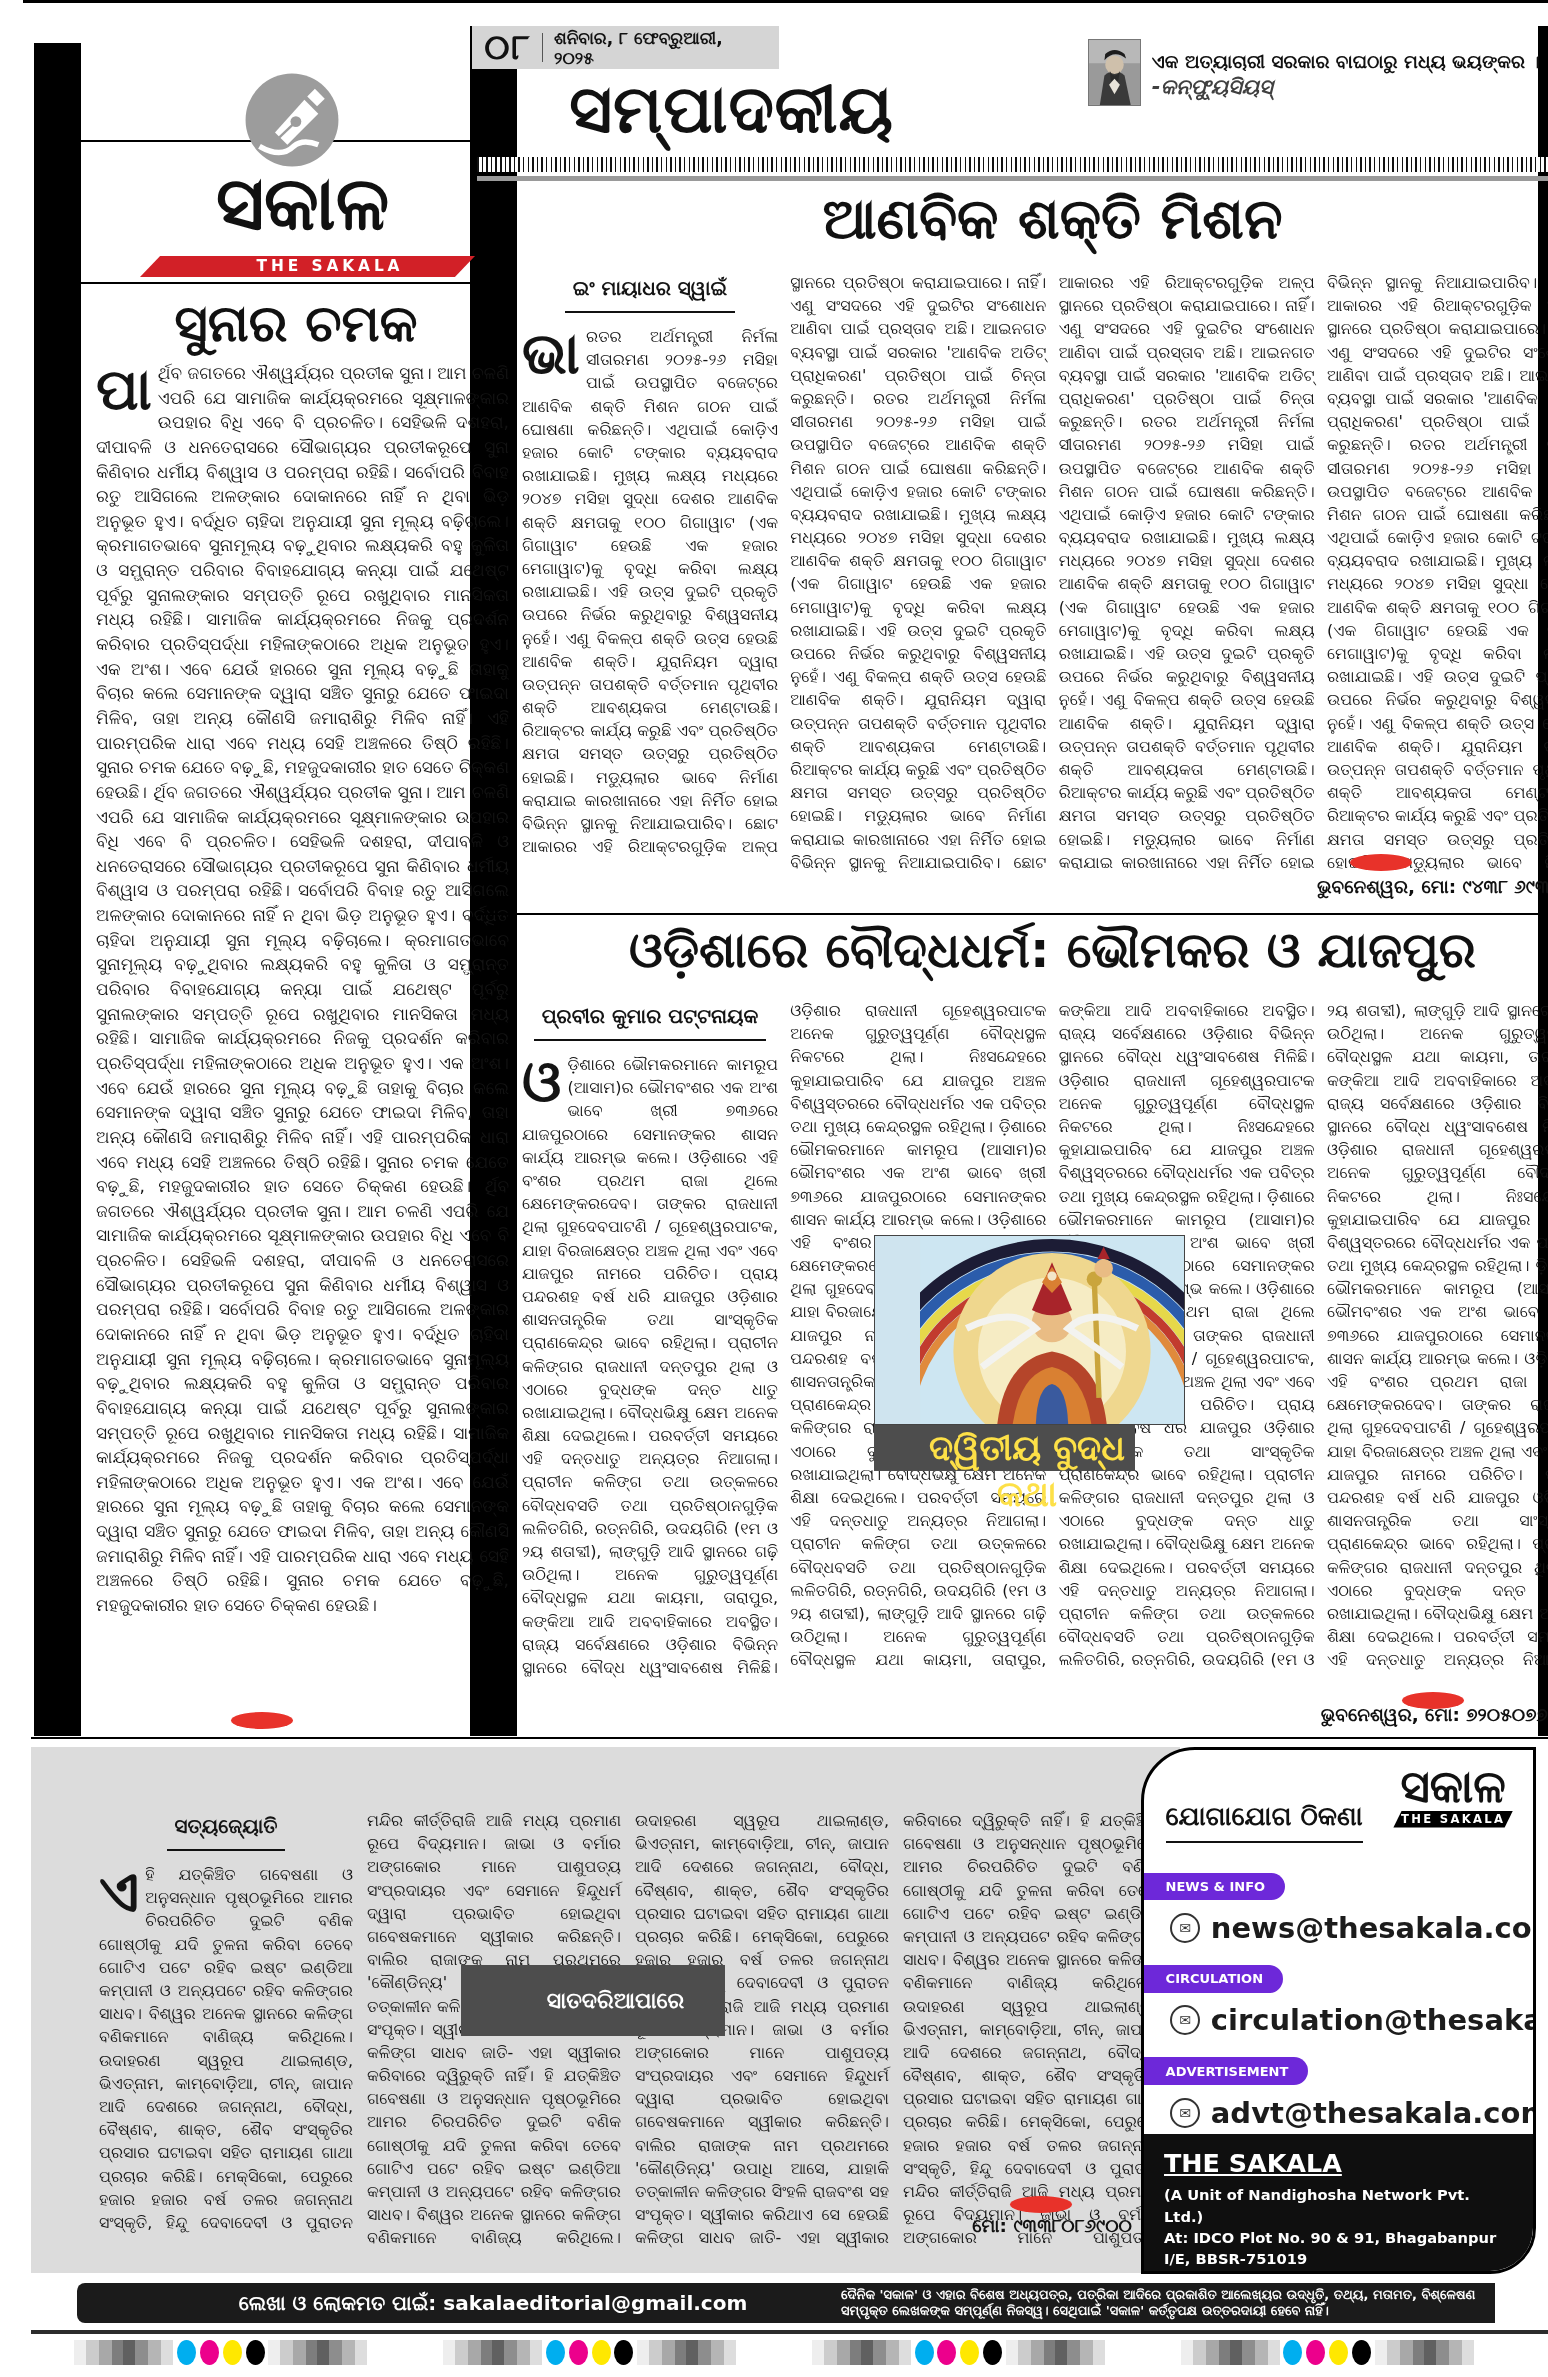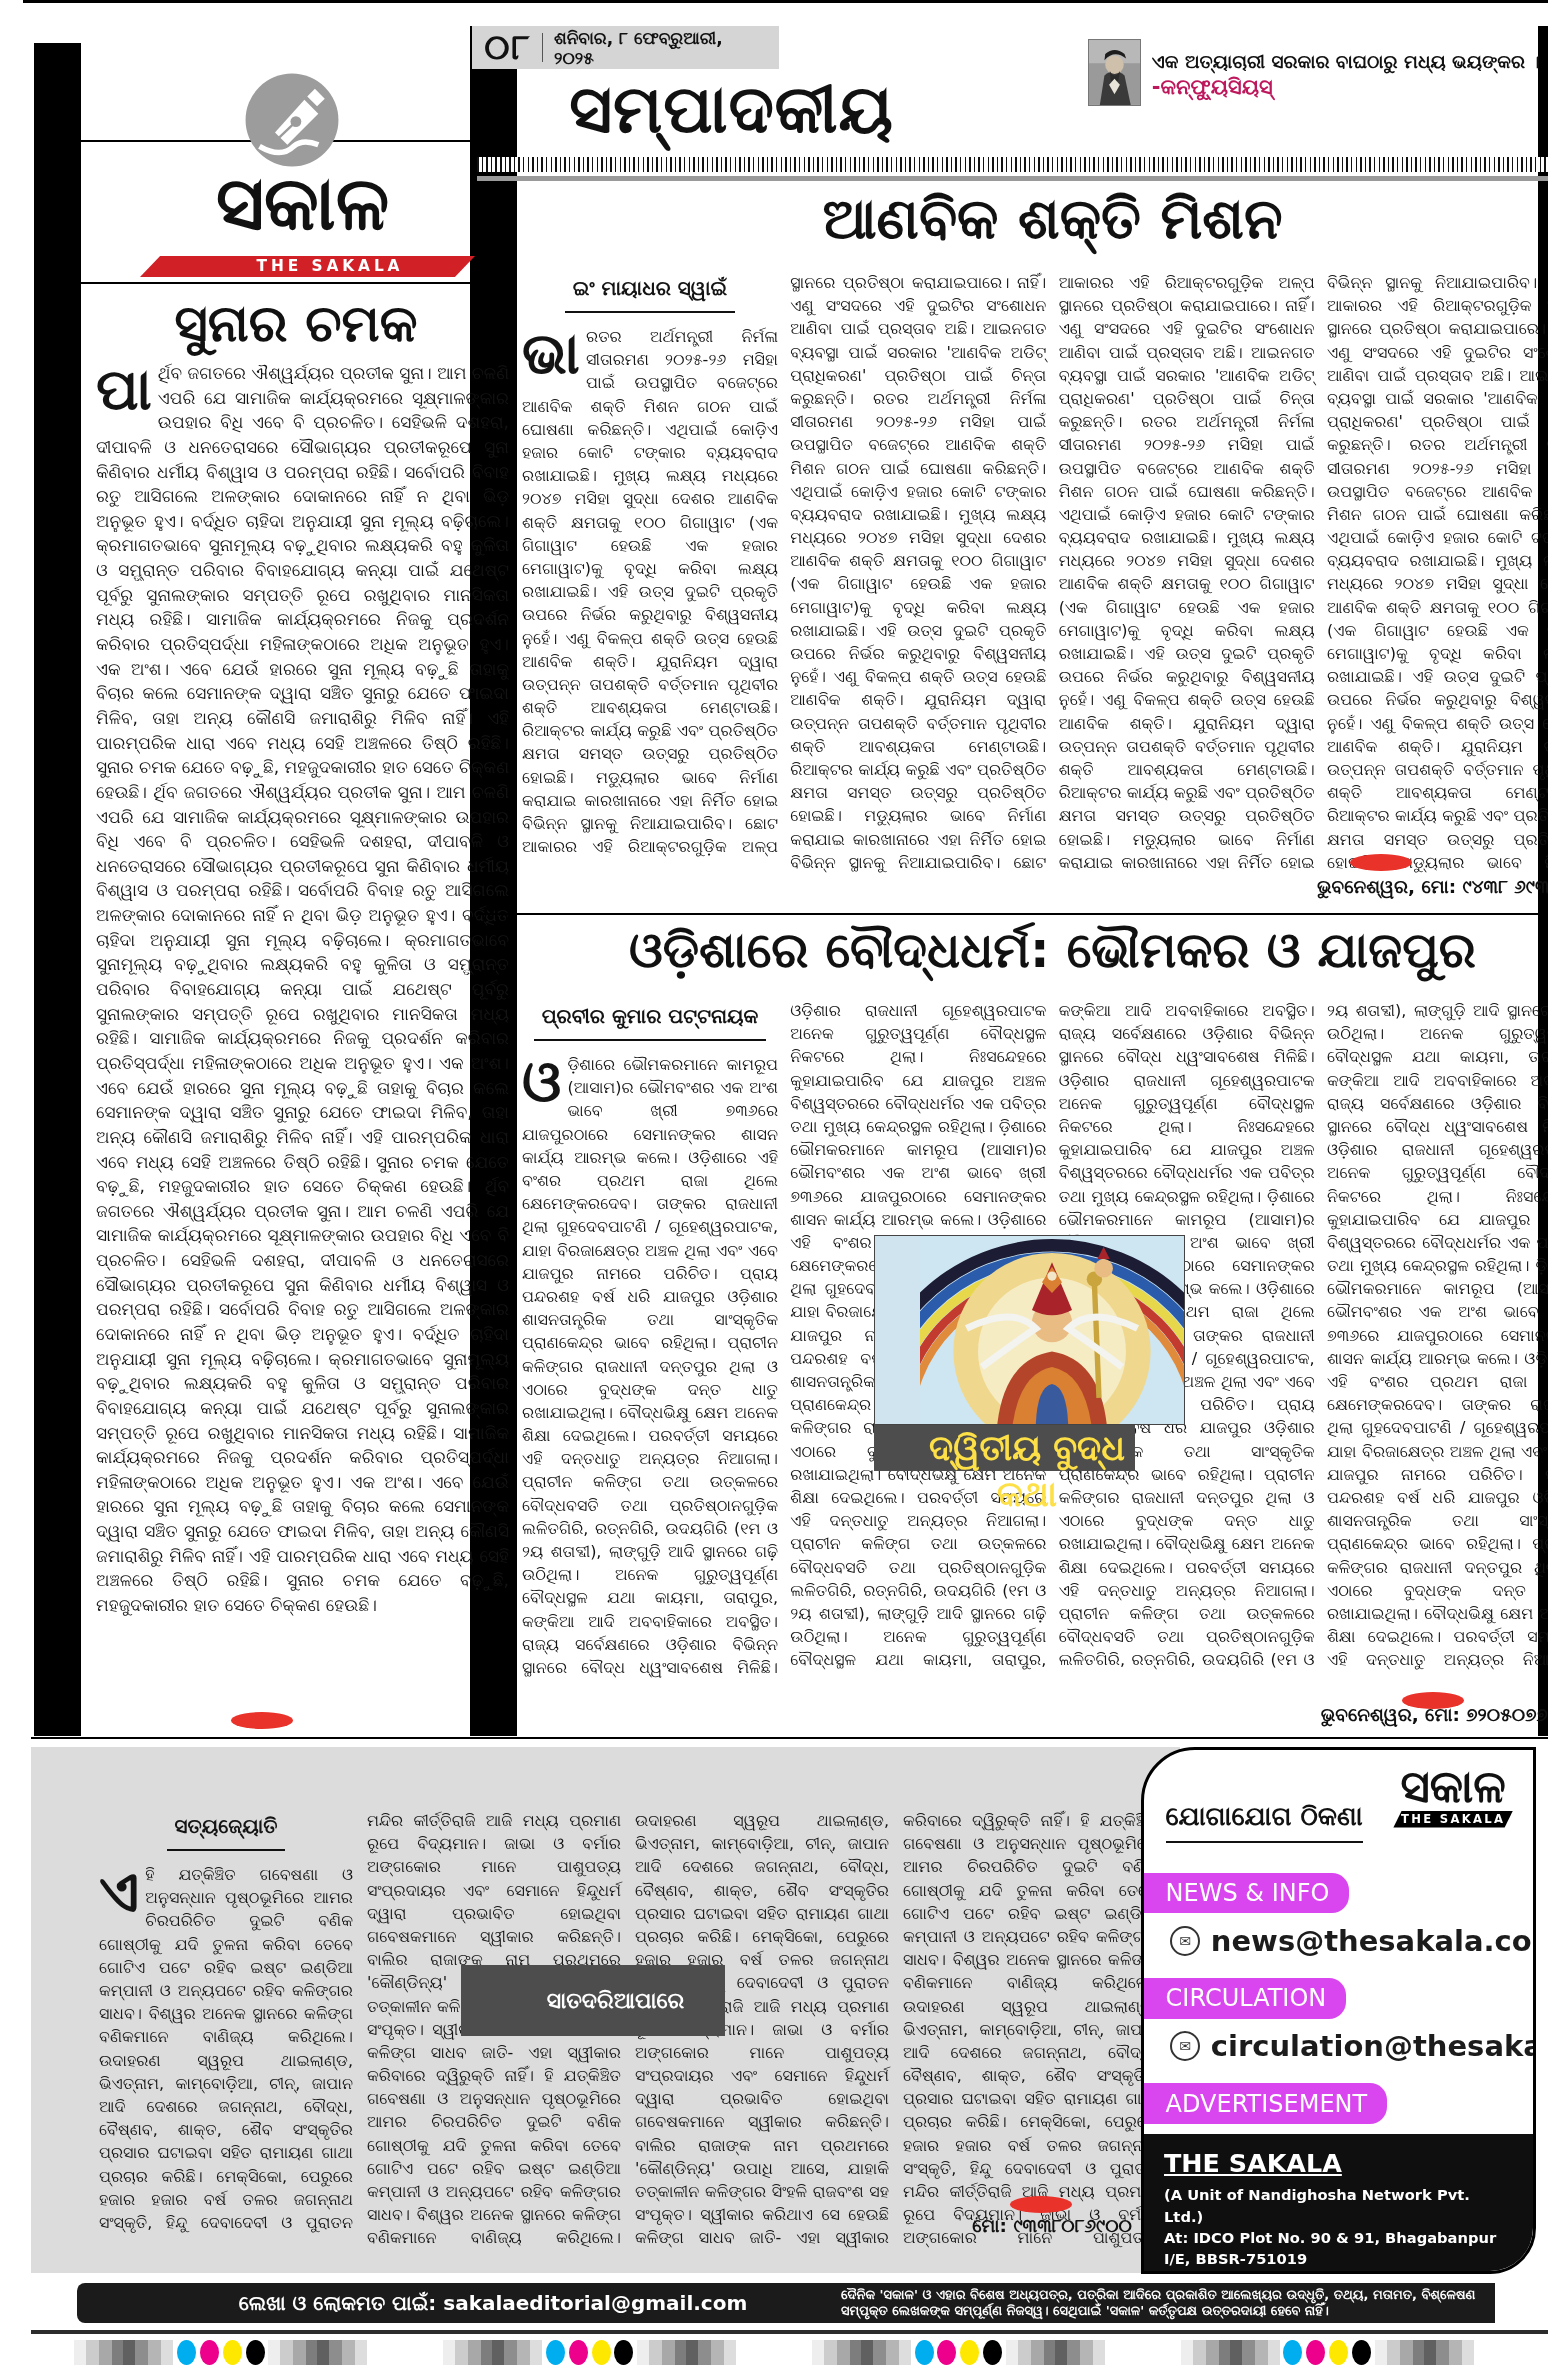--- a/index.html
+++ b/index.html
@@ -64,21 +64,21 @@
   
   .contact-box{left:1141px;top:1747px;width:395px;height:527px;background:#fff;
                border:3.9px solid #000;border-radius:54px 0 46px 0;box-sizing:border-box;overflow:hidden;}
   .cb-logo{position:absolute;right:20px;top:14px;text-align:center;}
   .cb-logo-odia{font-size:45px;font-weight:bold;line-height:1;}
   .cb-logo-banner{margin-top:1.5px;background:#000;color:#fff;font-size:11.6px;font-weight:bold;
                   letter-spacing:2.3px;padding:1.5px 7.7px;clip-path:polygon(7% 0,100% 0,93% 100%,0 100%);}
   .cb-heading{position:absolute;left:21.6px;top:51px;font-size:26px;font-weight:bold;
               border-bottom:2.3px solid #111;padding-bottom:9.3px;}
   .cb-rows{position:absolute;left:0;top:123px;width:100%;}
-  .cb-pill{background:#d946ef;color:#fff;font-size:24px;font-weight:normal;
+  .cb-pill{background:#6d28d9;color:#fff;font-size:13px;font-weight:bold;
            display:inline-block;padding:6.2px 20px 6.2px 21.6px;border-radius:0 17px 17px 0;}
   .cb-email{display:flex;align-items:center;gap:10.8px;padding:10.8px 0 20px 26px;}
   .env{width:26px;height:26px;border:2.3px solid #333;border-radius:50%;display:flex;
        align-items:center;justify-content:center;font-size:14px;color:#333;flex:0 0 auto;}
   .cb-email span.addr{font-size:29px;font-weight:600;color:#1c1c1c;}
   .cb-company{position:absolute;left:0;bottom:0;width:100%;height:137px;background:#0f0f0f;color:#fff;
               border-radius:0 0 40px 0;padding:14px 20px;box-sizing:border-box;}
   .cb-co-name{font-size:25.4px;font-weight:bold;text-decoration:underline;margin-bottom:6.2px;}
   .cb-co-line{font-size:14.7px;font-weight:bold;line-height:1.45;}
   
@@ -116,21 +116,21 @@
         <rect width="66" height="30" fill="#b8b8b8"></rect>
         <path d="M14 84 L20 46 Q33 34 46 46 L54 84 Z" fill="#3a3a3a"></path>
         <circle cx="33" cy="32" r="12" fill="#cfc0ab"></circle>
         <path d="M20 26 Q33 12 48 24 L46 18 Q33 8 21 18 Z" fill="#1d1d1d"></path>
         <path d="M27 40 Q33 52 40 40 L38 52 Q33 58 28 52 Z" fill="#2a2a2a"></path>
         <path d="M26 58 L33 50 L40 58 L33 70 Z" fill="#e8e4da"></path>
       </svg>
     </div>
     <div class="quote-lines">
       <div class="quote-text">ଏକ ଅତ୍ୟାଚାରୀ ସରକାର ବାଘଠାରୁ ମଧ୍ୟ ଭୟଙ୍କର ।</div>
-      <div class="quote-attr" style="color:#be185d;">-କନ୍ଫ୍ୟୁସିୟସ୍</div>
+      <div class="quote-attr" style="color:#404040;font-style:italic;">-କନ୍ଫ୍ୟୁସିୟସ୍</div>
     </div>
   </div>
 
   <div class="abs hatch"></div>
   <div class="abs hatch-bar"></div>
 
   <div class="abs hrule mast-line1"></div>
   <div class="abs mast-circle">
     <svg width="96" height="96" viewBox="0 0 124 124">
       <circle cx="62" cy="62" r="60" fill="#9c9c9c"></circle>

